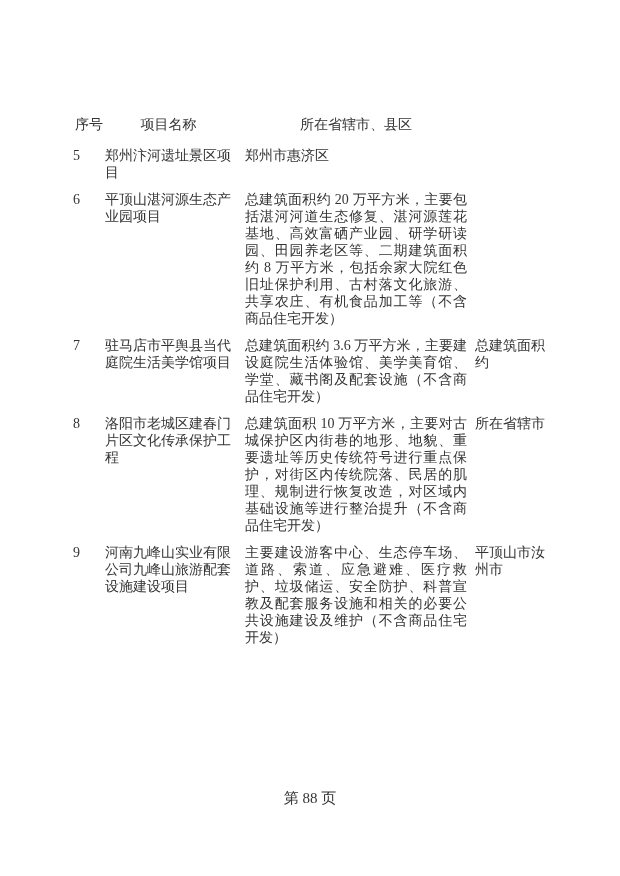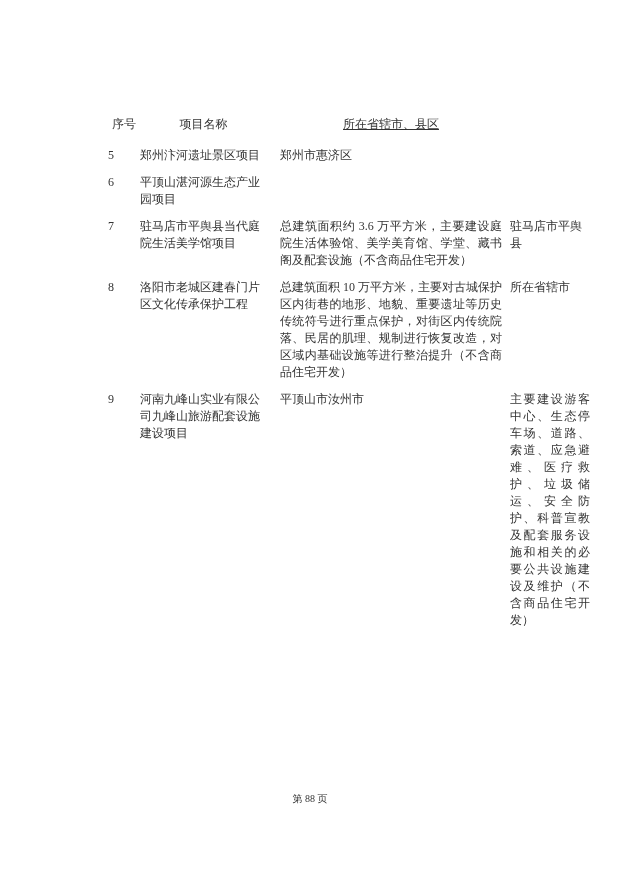--- a/index.html
+++ b/index.html
@@ -20,35 +20,33 @@
     height: 876px;
     padding-top: 116px;
     position: relative;
   }
   .table {
     padding-left: 68px;
   }
   .grid-row {
     display: grid;
     grid-template-columns: 37px 140px 230px 88px;
-    font-size: 12px;
+    font-size: 14px;
     line-height: 17px;
-    margin-left: 35px;
   }
   .header-row {
     align-items: center;
     margin-bottom: 14px;
   }
   .header-row .cell {
     text-align: center;
     font-weight: normal;
   }
   .header-row .c-loc {
     text-align: center;
-    text-decoration: underline;
   }
   .body-row {
     margin-bottom: 10px;
   }
   .cell {
     box-sizing: border-box;
   }
   .c-no {
     padding-left: 5px;
   }
@@ -65,21 +63,21 @@
   }
   .c-loc {
     padding-right: 8px;
   }
   .footer {
     position: absolute;
     left: 0;
     top: 790px;
     width: 620px;
     text-align: center;
-    font-size: 10px;
+    font-size: 15px;
     line-height: 17px;
   }
 </style>
 </head>
 <body>
 
 <div class="page">
   <div class="table">
 
     <div class="grid-row header-row">
@@ -90,41 +88,42 @@
 
     <div class="grid-row body-row">
       <div class="cell c-no">5</div>
       <div class="cell c-name">郑州汴河遗址景区项目</div>
       <div class="cell c-loc">郑州市惠济区</div>
     </div>
 
     <div class="grid-row body-row">
       <div class="cell c-no">6</div>
       <div class="cell c-name">平顶山湛河源生态产业园项目</div>
+      <div class="cell c-content">总建筑面积约 20 万平方米，主要包括湛河河道生态修复、湛河源莲花基地、高效富硒产业园、研学研读园、田园养老区等、二期建筑面积约 8 万平方米，包括余家大院红色旧址保护利用、古村落文化旅游、共享农庄、有机食品加工等（不含商品住宅开发）</div>
     </div>
 
     <div class="grid-row body-row">
       <div class="cell c-no">7</div>
       <div class="cell c-name">驻马店市平舆县当代庭院生活美学馆项目</div>
       <div class="cell c-content">总建筑面积约 3.6 万平方米，主要建设庭院生活体验馆、美学美育馆、学堂、藏书阁及配套设施（不含商品住宅开发）</div>
-      <div class="cell c-loc">驻马店市平舆县</div>
+      <div class="cell c-loc">总建筑面积约</div>
     </div>
 
     <div class="grid-row body-row">
       <div class="cell c-no">8</div>
       <div class="cell c-name">洛阳市老城区建春门片区文化传承保护工程</div>
       <div class="cell c-content">总建筑面积 10 万平方米，主要对古城保护区内街巷的地形、地貌、重要遗址等历史传统符号进行重点保护，对街区内传统院落、民居的肌理、规制进行恢复改造，对区域内基础设施等进行整治提升（不含商品住宅开发）</div>
       <div class="cell c-loc">所在省辖市</div>
     </div>
 
     <div class="grid-row body-row">
       <div class="cell c-no">9</div>
       <div class="cell c-name">河南九峰山实业有限公司九峰山旅游配套设施建设项目</div>
+      <div class="cell c-content">主要建设游客中心、生态停车场、道路、索道、应急避难、医疗救护、垃圾储运、安全防护、科普宣教及配套服务设施和相关的必要公共设施建设及维护（不含商品住宅开发）</div>
       <div class="cell c-loc">平顶山市汝州市</div>
-      <div class="cell c-content">主要建设游客中心、生态停车场、道路、索道、应急避难、医疗救护、垃圾储运、安全防护、科普宣教及配套服务设施和相关的必要公共设施建设及维护（不含商品住宅开发）</div>
     </div>
 
 
 
   </div>
 
   <div class="footer">第 88 页</div>
 </div>
 
 </body></html>

